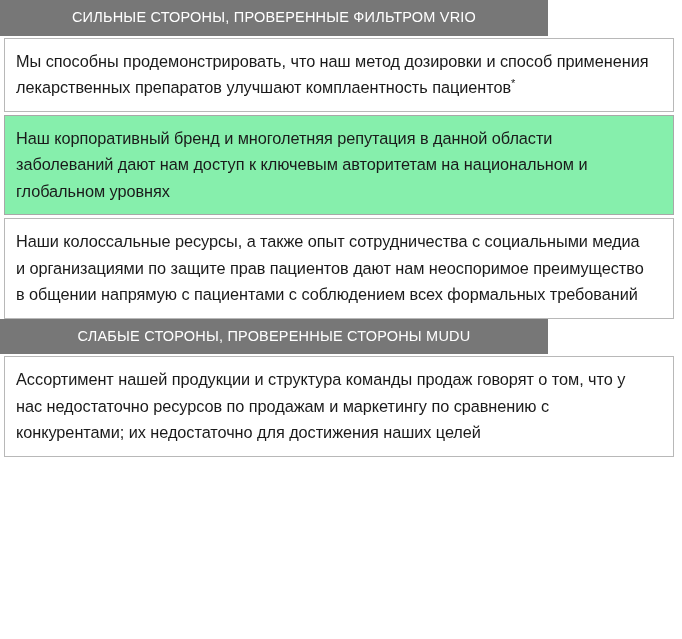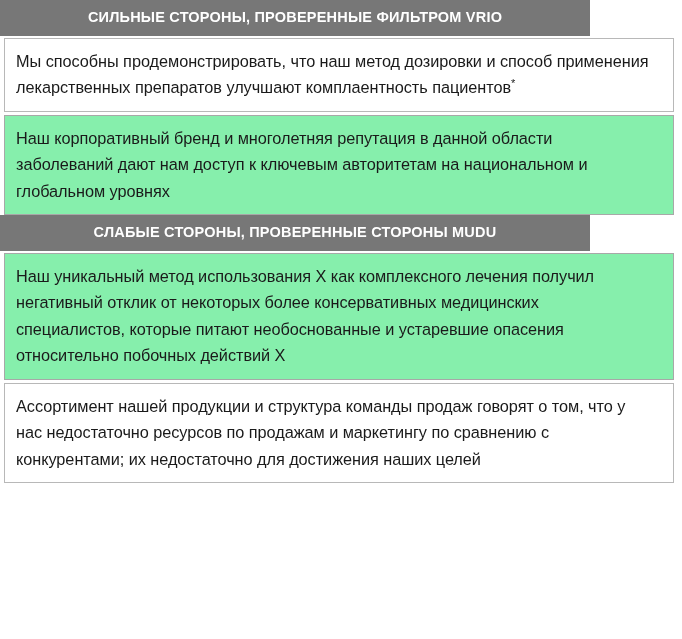--- a/index.html
+++ b/index.html
@@ -20,24 +20,24 @@
     flex-direction: column;
   }
   .section-header {
     background: #777777;
     color: #ffffff;
     text-align: center;
     font-size: 14.5px;
     letter-spacing: 0.2px;
     line-height: 1;
     padding: 10px 6px 11px 6px;
-    font-weight: 700;
+    font-weight: 400;
     white-space: nowrap;
     box-sizing: border-box;
-    width: 590px;
+    width: 548px;
   }
   .row {
     box-sizing: border-box;
     width: 670px;
     margin: 0 6px 0 4px;
     border: 1px solid #a6a6a6;
     padding: 9px 24px 10px 11px;
     font-size: 16.3px;
     line-height: 26.5px;
     letter-spacing: -0.05px;
@@ -75,28 +75,28 @@
     <div class="section-header">СИЛЬНЫЕ СТОРОНЫ, ПРОВЕРЕННЫЕ ФИЛЬТРОМ VRIO</div>
 
     <div class="row white">
       <span>Мы способны продемонстрировать, что наш метод дозировки и способ применения лекарственных препаратов улучшают комплаентность пациентов</span><sup>*</sup>
     </div>
 
     <div class="row grey">
       <span>Наш корпоративный бренд и многолетняя репутация в данной области заболеваний дают нам доступ к ключевым авторитетам на национальном и глобальном уровнях</span>
     </div>
 
+    <div class="row white">
+      <span>Наши колоссальные ресурсы, а также опыт сотрудничества с социальными медиа и организациями по защите прав пациентов дают нам неоспоримое преимущество в общении напрямую с пациентами с соблюдением всех формальных требований</span>
+    </div>
   </div>
 
   <div class="section-block">
     <div class="section-header">СЛАБЫЕ СТОРОНЫ, ПРОВЕРЕННЫЕ СТОРОНЫ MUDU</div>
 
 
-    <div class="row grey">
-      <span>Наш уникальный метод использования X как комплексного лечения получил негативный отклик от некоторых более консервативных медицинских специалистов, которые питают необоснованные и устаревшие опасения относительно побочных действий X</span>
-    </div>
 
     <div class="row white">
       <span>Ассортимент нашей продукции и структура команды продаж говорят о том, что у нас недостаточно ресурсов по продажам и маркетингу по сравнению с конкурентами; их недостаточно для достижения наших целей</span>
     </div>
   </div>
 
 </div>
 
 </body></html>

